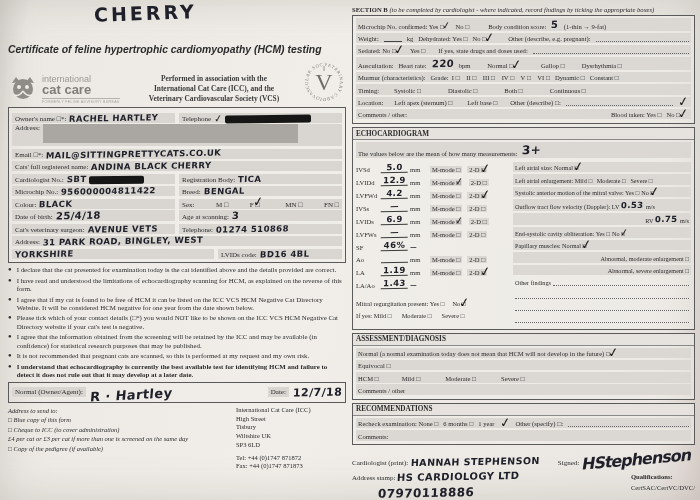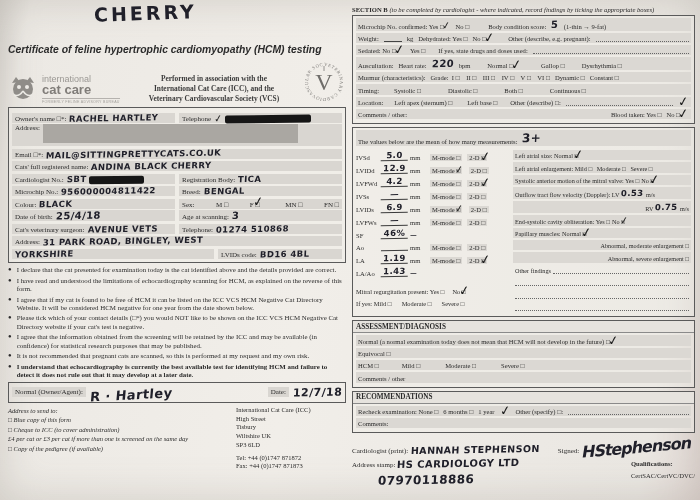--- a/index.html
+++ b/index.html
@@ -326,20 +326,21 @@
       <div class="brow">
         <span>Comments / other:</span>
         <span class="fill"></span>
         <span>Blood taken: Yes □</span>
         <span>No □</span>
           <span class="tk lg over">✓</span>
       </div>
     </div>
 
     <div class="bbox">
+      <div class="bhead">ECHOCARDIOGRAM</div>
       <div class="brow">
         <span>The values below are the mean of how many measurements:</span>
         <span class="hw" style="font-size:12px">3+</span>
       </div>
       <div class="echo-body">
         <div class="echo-left">
           <div class="erow">
               <span class="elabel">IVSd</span>
               <span class="eslot hw v85">5.0</span>
               <span class="eunit">mm</span>

